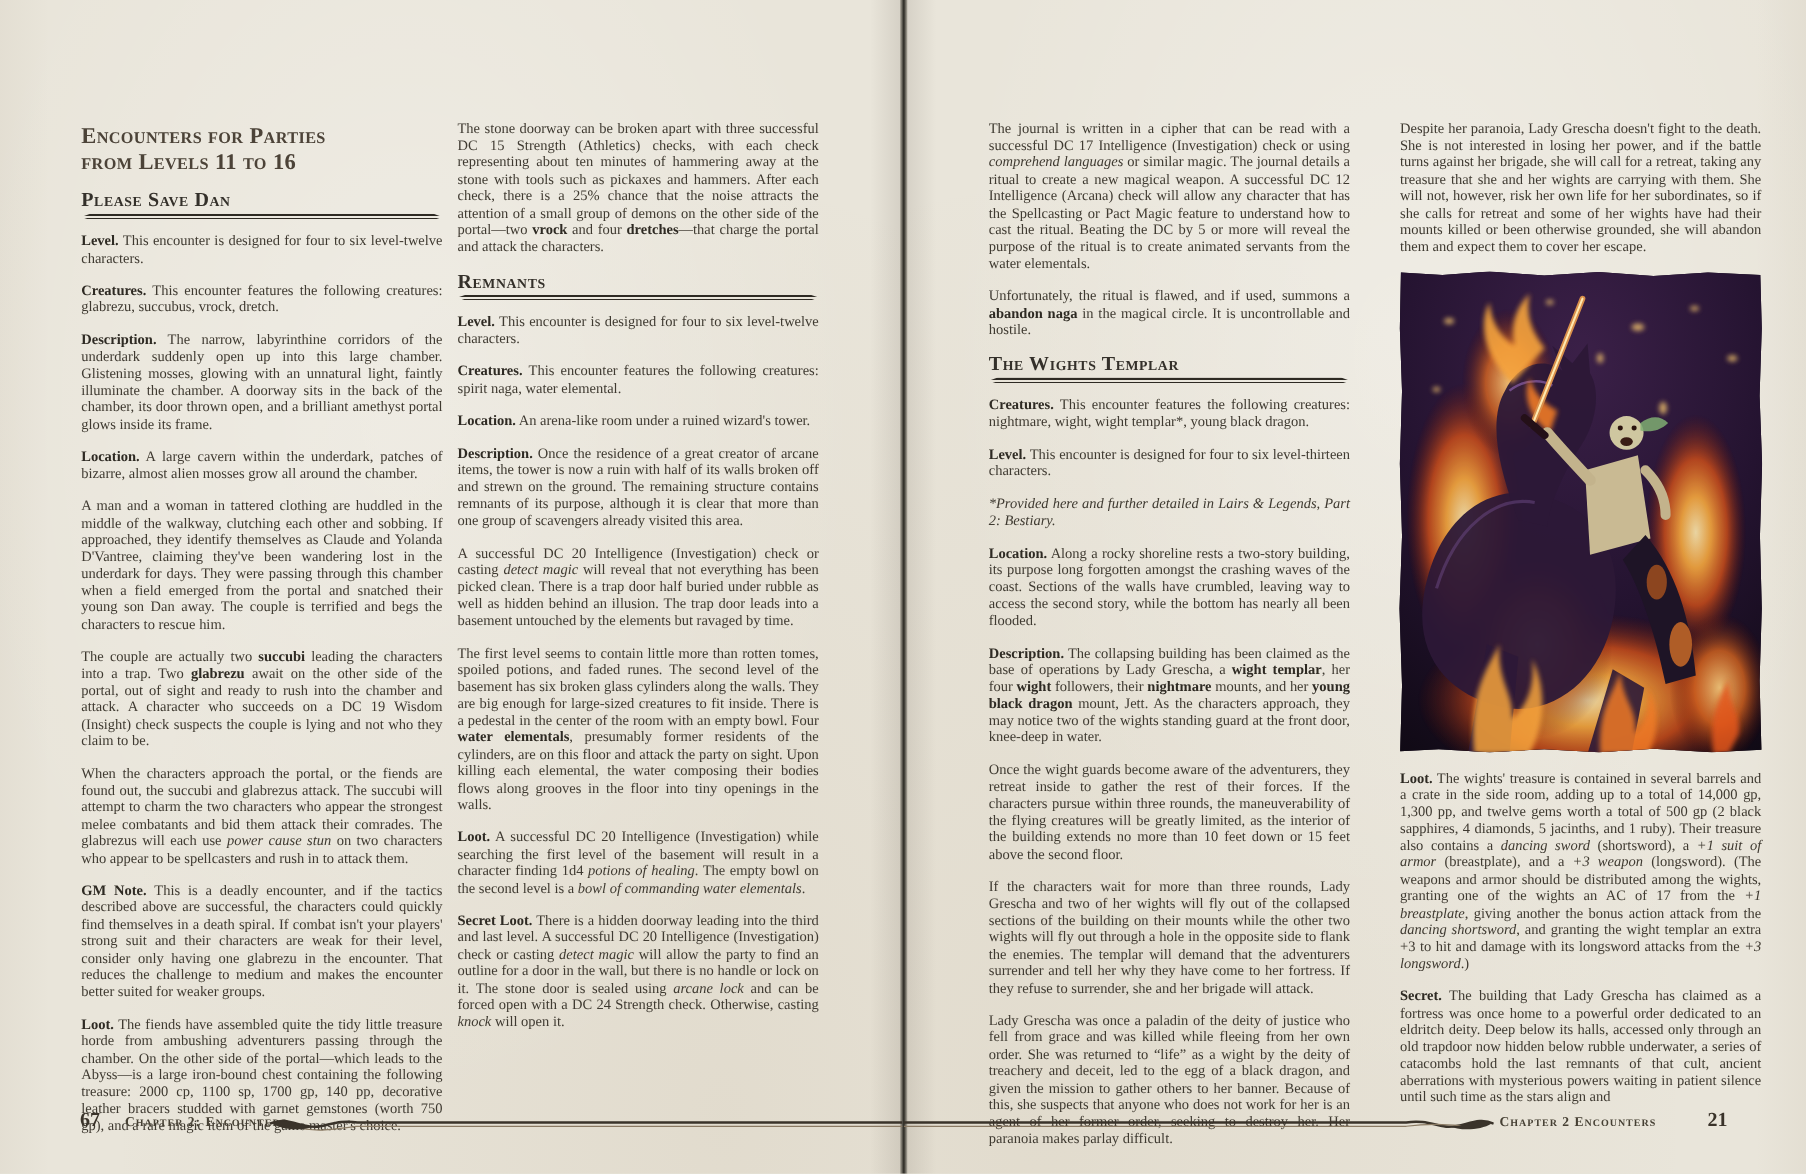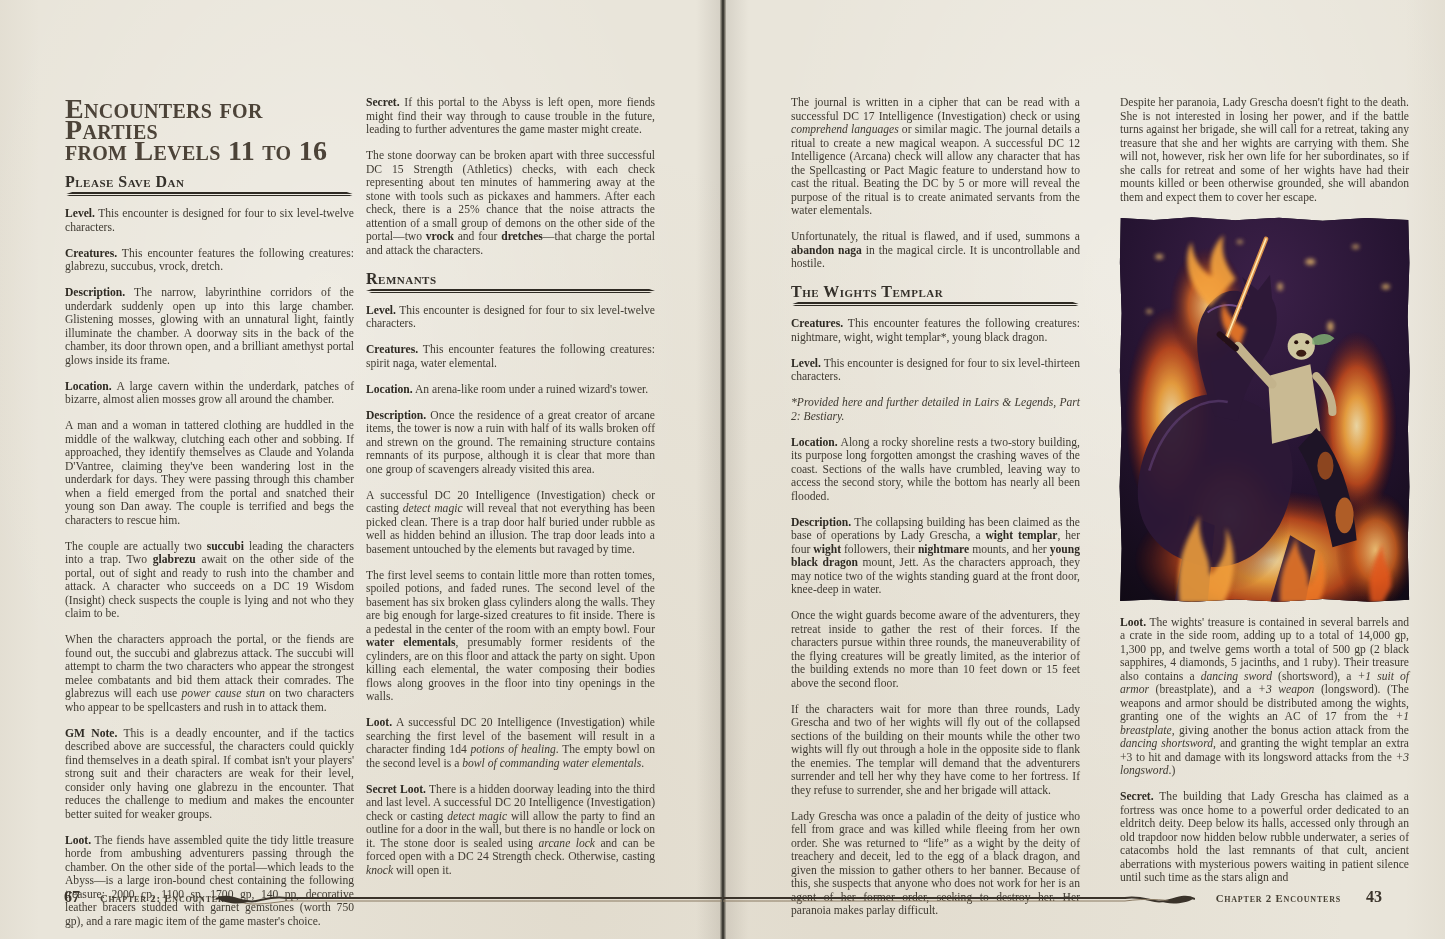--- a/index.html
+++ b/index.html
@@ -31,21 +31,21 @@
   #top-ornament{position:absolute;left:0;top:0;width:1445px;height:96px;pointer-events:none;}
 
   
   .col{position:absolute;top:96px;width:289px;text-align:justify;color:#3f3a31;}
   #col-l1{left:65px;}
   #col-l2{left:366px;}
   #col-r1{left:791px;}
   #col-r2{left:1120px;font-family:Liberation Serif, serif;}
 
   .page-title{
-    font-size:28px;line-height:21px;margin:2px 0 12px 0;font-weight:bold;
+    font-size:18px;line-height:21px;margin:2px 0 12px 0;font-weight:bold;
     font-variant:small-caps;letter-spacing:.3px;color:#4c4338;text-align:left;
     white-space:pre-line;
   }
   .section{margin:3px 0 10px 0;text-align:left;}
   .section-heading{
     font-size:16px;line-height:17px;margin:0 0 2px 0;font-weight:bold;
     font-variant:small-caps;letter-spacing:.5px;color:#34302a;
   }
   .heading-rule{
     height:5px;width:100%;
@@ -153,21 +153,20 @@
     <p class="body-para"><strong>Creatures.</strong> This encounter features the following creatures: glabrezu, succubus, vrock, dretch.</p>
     <p class="body-para"><strong>Description.</strong> The narrow, labyrinthine corridors of the underdark suddenly open up into this large chamber. Glistening mosses, glowing with an unnatural light, faintly illuminate the chamber. A doorway sits in the back of the chamber, its door thrown open, and a brilliant amethyst portal glows inside its frame.</p>
     <p class="body-para"><strong>Location.</strong> A large cavern within the underdark, patches of bizarre, almost alien mosses grow all around the chamber.</p>
     <p class="body-para">A man and a woman in tattered clothing are huddled in the middle of the walkway, clutching each other and sobbing. If approached, they identify themselves as Claude and Yolanda D'Vantree, claiming they've been wandering lost in the underdark for days. They were passing through this chamber when a field emerged from the portal and snatched their young son Dan away. The couple is terrified and begs the characters to rescue him.</p>
     <p class="body-para">The couple are actually two <strong>succubi</strong> leading the characters into a trap. Two <strong>glabrezu</strong> await on the other side of the portal, out of sight and ready to rush into the chamber and attack. A character who succeeds on a DC 19 Wisdom (Insight) check suspects the couple is lying and not who they claim to be.</p>
     <p class="body-para">When the characters approach the portal, or the fiends are found out, the succubi and glabrezus attack. The succubi will attempt to charm the two characters who appear the strongest melee combatants and bid them attack their comrades. The glabrezus will each use <em>power cause stun</em> on two characters who appear to be spellcasters and rush in to attack them.</p>
     <p class="body-para"><strong>GM Note.</strong> This is a deadly encounter, and if the tactics described above are successful, the characters could quickly find themselves in a death spiral. If combat isn't your players' strong suit and their characters are weak for their level, consider only having one glabrezu in the encounter. That reduces the challenge to medium and makes the encounter better suited for weaker groups.</p>
     <p class="body-para"><strong>Loot.</strong> The fiends have assembled quite the tidy little treasure horde from ambushing adventurers passing through the chamber. On the other side of the portal—which leads to the Abyss—is a large iron-bound chest containing the following treasure: 2000 cp, 1100 sp, 1700 gp, 140 pp, decorative leather bracers studded with garnet gemstones (worth 750 gp), and a rare magic item of the game master's choice.</p>
   </div>
 <div class="col" id="col-l2">
-    <p class="body-para"><strong>Secret.</strong> If this portal to the Abyss is left open, more fiends might find their way through to cause trouble in the future, leading to further adventures the game master might create.</p>
     <p class="body-para">The stone doorway can be broken apart with three successful DC 15 Strength (Athletics) checks, with each check representing about ten minutes of hammering away at the stone with tools such as pickaxes and hammers. After each check, there is a 25% chance that the noise attracts the attention of a small group of demons on the other side of the portal—two <strong>vrock</strong> and four <strong>dretches</strong>—that charge the portal and attack the characters.</p>
     <div class="section">
       <h2 class="section-heading">Remnants</h2>
       <div class="heading-rule"></div>
     </div>
     <p class="body-para"><strong>Level.</strong> This encounter is designed for four to six level-twelve characters.</p>
     <p class="body-para"><strong>Creatures.</strong> This encounter features the following creatures: spirit naga, water elemental.</p>
     <p class="body-para"><strong>Location.</strong> An arena-like room under a ruined wizard's tower.</p>
     <p class="body-para"><strong>Description.</strong> Once the residence of a great creator of arcane items, the tower is now a ruin with half of its walls broken off and strewn on the ground. The remaining structure contains remnants of its purpose, although it is clear that more than one group of scavengers already visited this area.</p>
     <p class="body-para">A successful DC 20 Intelligence (Investigation) check or casting <em>detect magic</em> will reveal that not everything has been picked clean. There is a trap door half buried under rubble as well as hidden behind an illusion. The trap door leads into a basement untouched by the elements but ravaged by time.</p>
@@ -289,14 +288,14 @@
   <path d="M0,7 C14,0 26,12 40,9 C50,7 58,4 70,6 L506,6" fill="none" stroke="#3a332a" stroke-width="2"></path>
   <path d="M20,9 C34,14 48,12 70,9 L506,9" fill="none" stroke="#8a7a63" stroke-width="1"></path>
   <path d="M2,7 C12,1 24,10 36,9 C26,13 10,12 2,7 Z" fill="#3a332a"></path>
 </svg>
 
 <svg class="footer-flourish" style="left:723px;width:472px" viewBox="0 0 472 14">
   <path d="M0,6 L402,6 C414,4 422,7 432,9 C446,12 458,0 472,7" fill="none" stroke="#3a332a" stroke-width="2"></path>
   <path d="M0,9 L402,9 C424,6 438,8 452,9" fill="none" stroke="#8a7a63" stroke-width="1"></path>
   <path d="M470,7 C460,1 448,10 436,9 C446,13 462,12 470,7 Z" fill="#3a332a"></path>
 </svg>
-<div class="footer-el chapter-label" style="right:104px">Chapter 2 Encounters</div>
-<div class="footer-el page-number" style="right:63px">43</div>
+<div class="footer-el chapter-label" style="right:120px">Chapter 2 Encounters</div>
+<div class="footer-el page-number" style="right:63px">21</div>
 
 </body></html>

